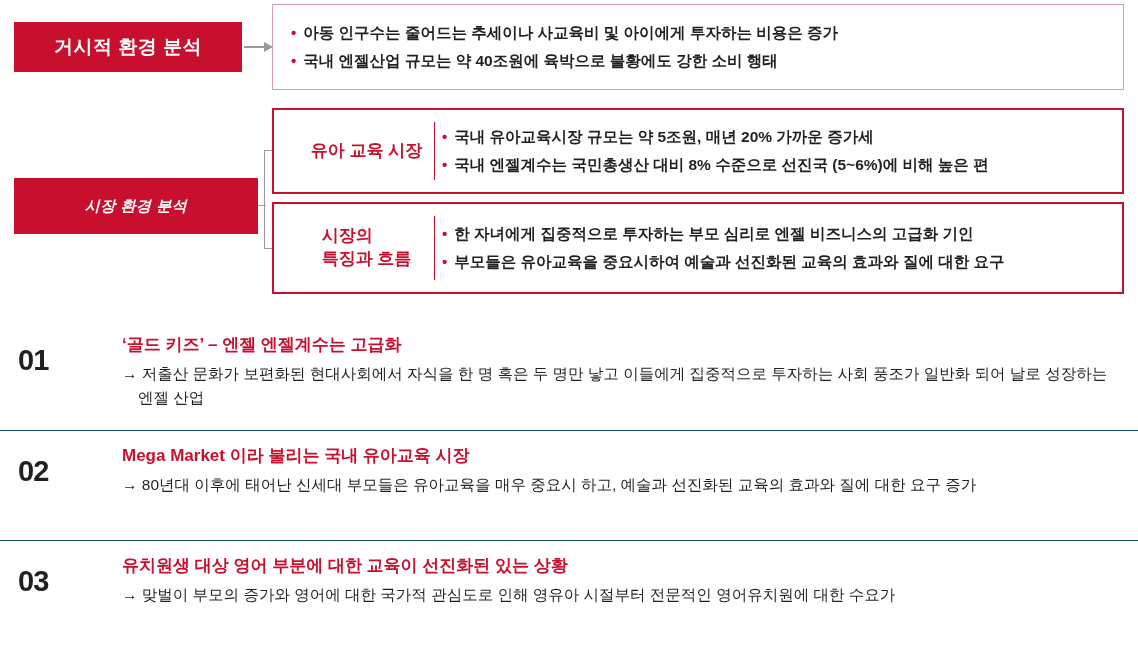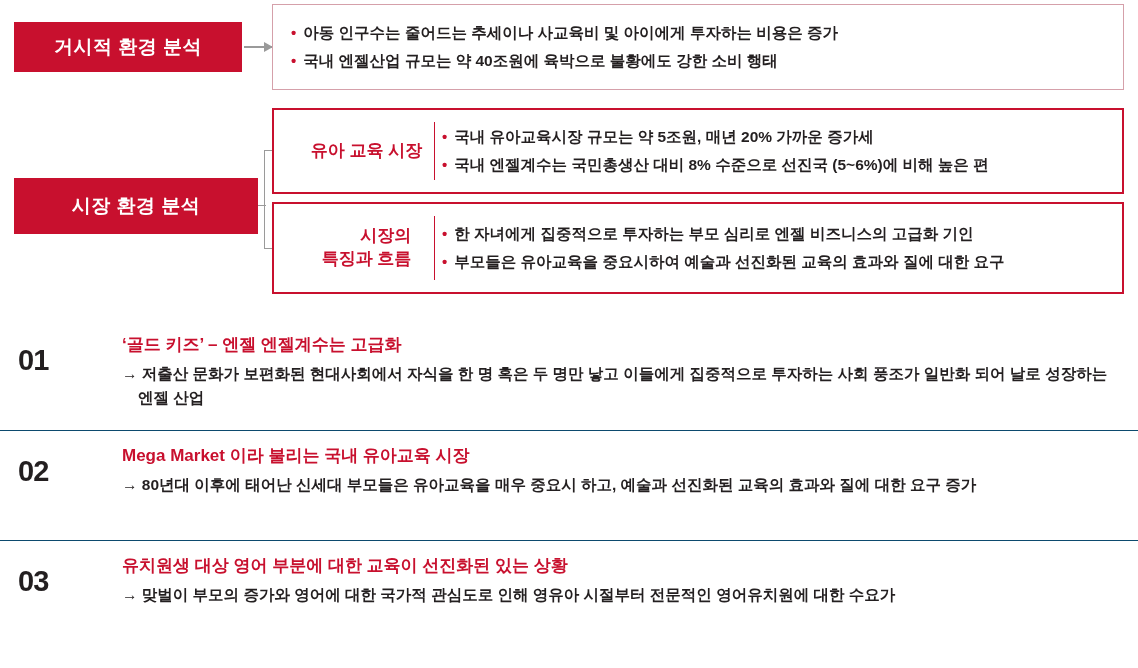--- a/index.html
+++ b/index.html
@@ -42,21 +42,22 @@
     width: 228px;
     height: 50px;
     font-size: 19px;
   }
 
   #market-label {
     left: 14px;
     top: 178px;
     width: 244px;
     height: 56px;
-    font-size: 19px;
+    font-size: 15px;
+    font-style: italic;
   }
 
   .box {
     position: absolute;
     border: 2px solid #c8102e;
     background: #ffffff;
   }
 
   #macro-box {
     left: 272px;
@@ -83,21 +84,21 @@
 
   .box-title {
     position: absolute;
     left: 0;
     top: 0;
     width: 160px;
     height: 100%;
     display: flex;
     align-items: center;
     justify-content: center;
-    text-align: right;
+    text-align: left;
     color: #c8102e;
     font-weight: bold;
     font-size: 17px;
     line-height: 1.35;
     padding-left: 25px;
   }
 
   .divider {
     position: absolute;
     top: 12px;
@@ -229,21 +230,21 @@
   .item-title {
     color: #c8102e;
     font-weight: bold;
     font-size: 17px;
     line-height: 1.3;
     margin-bottom: 6px;
   }
 
   .item-desc {
     font-size: 15.5px;
-    font-weight: bold;
+    font-weight: normal;
     color: #231f20;
     line-height: 1.55;
     padding-left: 16px;
     text-indent: -16px;
   }
 </style>
 </head>
 <body>
 
 <div class="diagram">

